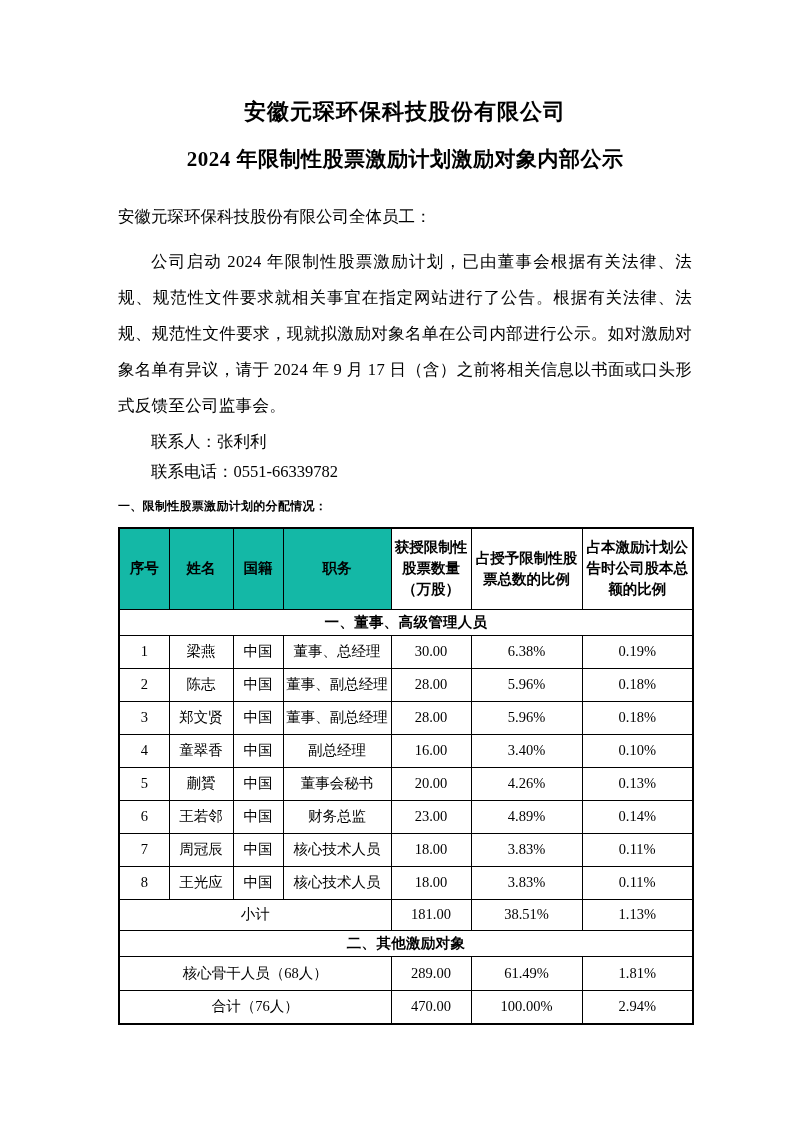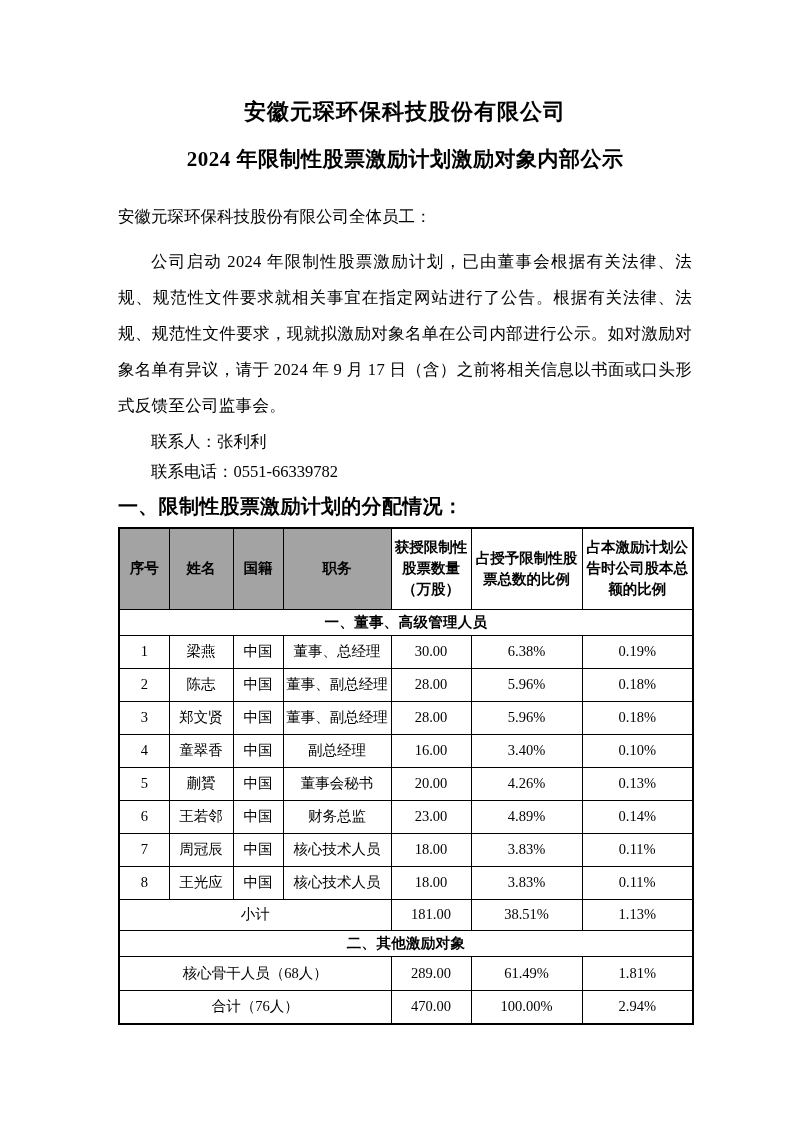--- a/index.html
+++ b/index.html
@@ -19,32 +19,32 @@
   }
   .body-para{
     font-size:16.5px;line-height:36px;text-align:justify;margin-top:16px;
     text-indent:2em;letter-spacing:0.3px;
   }
   .contact-line{
     font-size:16.5px;line-height:30px;padding-left:2em;
   }
   .contacts{margin-top:3px;}
   .section-heading{
-    font-size:20px;font-weight:bold;line-height:26px;margin-top:6px;letter-spacing:0.3px;
+    font-size:12px;font-weight:bold;line-height:26px;margin-top:6px;letter-spacing:0.3px;
   }
   table.alloc{
     border-collapse:collapse;margin-top:8px;width:574px;table-layout:fixed;
     font-size:14.5px;
   }
   table.alloc td,table.alloc th{
     border:1px solid #000;text-align:center;vertical-align:middle;
     padding:2px 2px;box-sizing:border-box;overflow:hidden;
   }
   table.alloc{border:2px solid #000;}
-  th.g{background:#a3a3a3;}
+  th.g{background:#14b8a6;}
   table.alloc th{font-weight:bold;height:81px;line-height:21px;}
   tr.drow td{height:33px;}
   td.sec{
     text-align:left;font-weight:bold;height:26px;padding-left:5px;letter-spacing:0.3px;
   }
   tr.sumrow td{height:31px;}
   tr.bigrow td{height:34px;}
   col.c1{width:50px;}col.c2{width:64px;}col.c3{width:50px;}col.c4{width:108px;}
   col.c5{width:80px;}col.c6{width:111px;}col.c7{width:111px;}
 </style>

